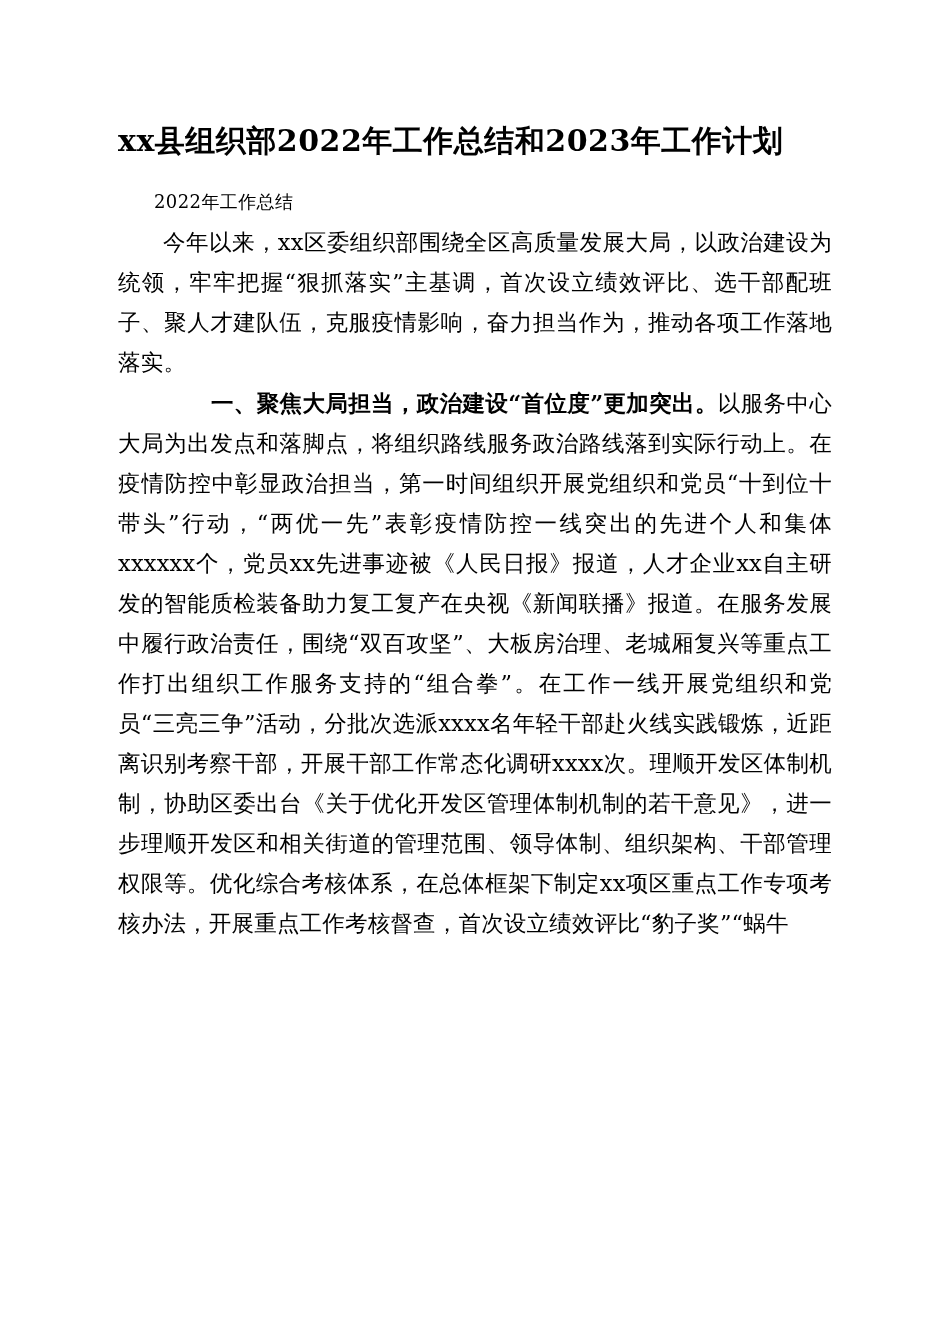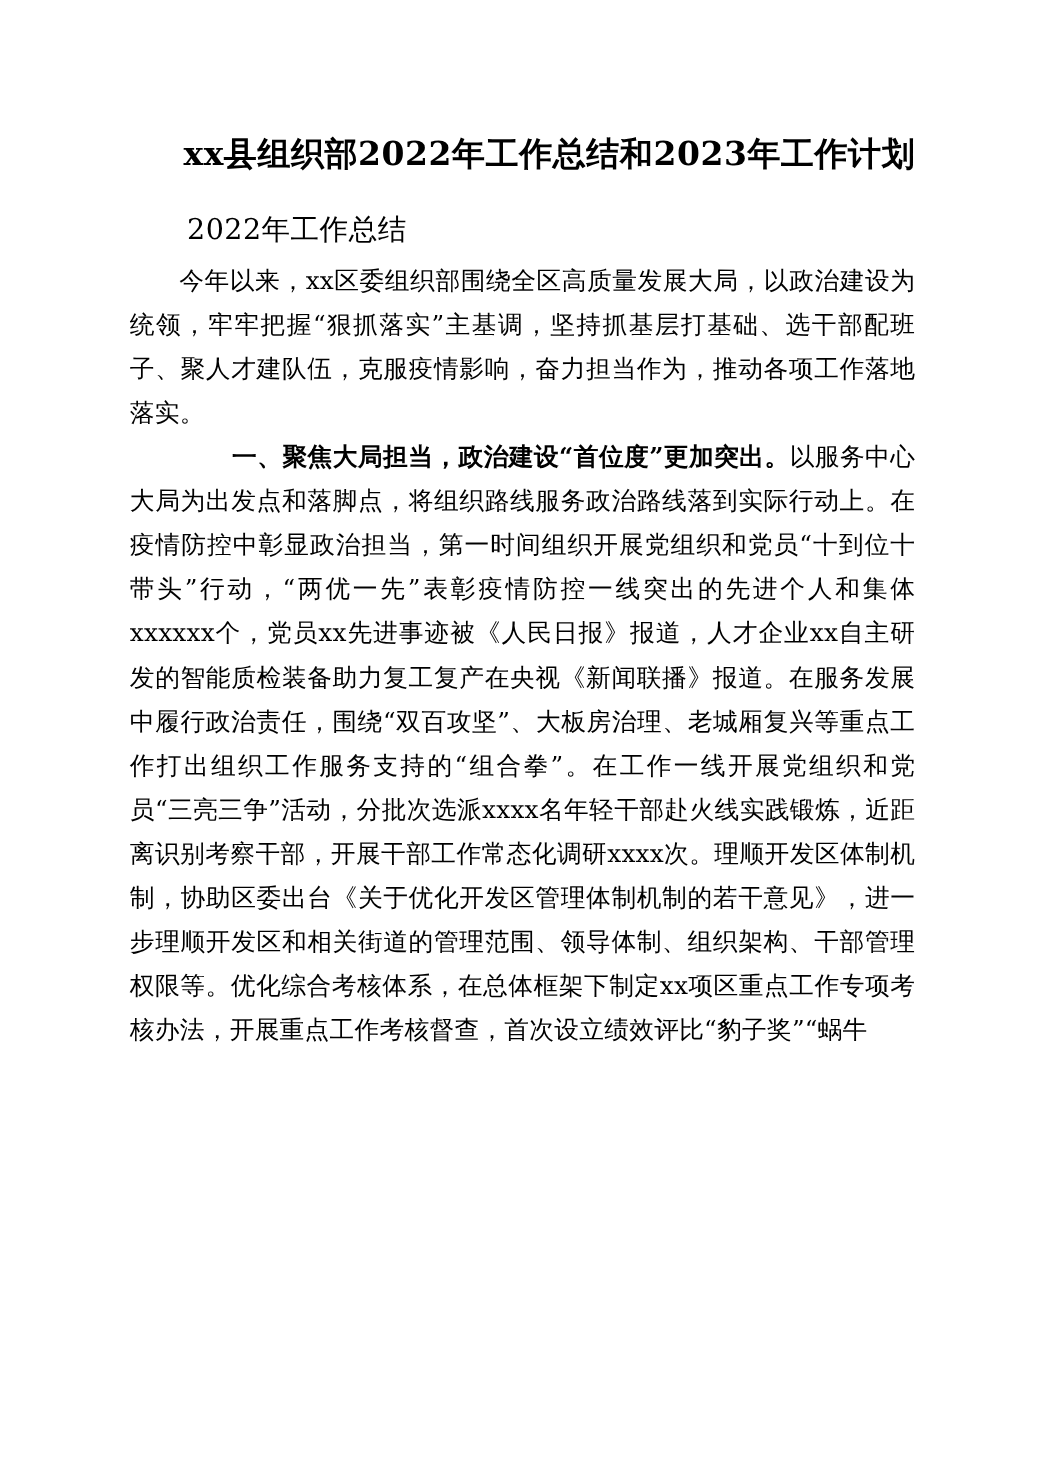--- a/index.html
+++ b/index.html
@@ -19,27 +19,27 @@
     width: 950px;
     height: 1344px;
     padding: 120px 118px 40px 118px;
     background: #ffffff;
   }
   .doc-title {
     font-family: "DejaVu Serif", "Liberation Serif", serif;
     font-weight: bold;
     font-size: 30px;
     line-height: 1.38;
-    text-align: right;
+    text-align: left;
     letter-spacing: 0.5px;
     margin: 0 0 26px 0;
     color: #000;
   }
   .subtitle {
-    font-size: 26px;
+    font-size: 18px;
     line-height: 1.72;
     text-indent: 2em;
     margin: 0 0 4px 0;
     letter-spacing: 0.4px;
   }
   .para {
     font-size: 22.5px;
     line-height: 1.78;
     text-align: justify;
     text-justify: inter-ideograph;
@@ -54,17 +54,17 @@
 </style>
 </head>
 <body>
 
 <div class="page">
 
   <h1 class="doc-title">xx县组织部2022年工作总结和2023年工作计划</h1>
 
   <p class="subtitle">2022年工作总结</p>
 
-  <p class="para">今年以来，xx区委组织部围绕全区高质量发展大局，以政治建设为统领，牢牢把握“狠抓落实”主基调，坚持抓基层打基础、选干部配班子、聚人才建队伍，克服疫情影响，奋力担当作为，推动各项工作落地落实。</p>
+  <p class="para">今年以来，xx区委组织部围绕全区高质量发展大局，以政治建设为统领，牢牢把握“狠抓落实”主基调，首次设立绩效评比、选干部配班子、聚人才建队伍，克服疫情影响，奋力担当作为，推动各项工作落地落实。</p>
 
   <p class="para"><span class="lead">一、聚焦大局担当，政治建设“首位度”更加突出。</span><span>以服务中心大局为出发点和落脚点，将组织路线服务政治路线落到实际行动上。在疫情防控中彰显政治担当，第一时间组织开展党组织和党员“十到位十带头”行动，“两优一先”表彰疫情防控一线突出的先进个人和集体xxxxxx个，党员xx先进事迹被《人民日报》报道，人才企业xx自主研发的智能质检装备助力复工复产在央视《新闻联播》报道。在服务发展中履行政治责任，围绕“双百攻坚”、大板房治理、老城厢复兴等重点工作打出组织工作服务支持的“组合拳”。在工作一线开展党组织和党员“三亮三争”活动，分批次选派xxxx名年轻干部赴火线实践锻炼，近距离识别考察干部，开展干部工作常态化调研xxxx次。理顺开发区体制机制，协助区委出台《关于优化开发区管理体制机制的若干意见》，进一步理顺开发区和相关街道的管理范围、领导体制、组织架构、干部管理权限等。优化综合考核体系，在总体框架下制定xx项区重点工作专项考核办法，开展重点工作考核督查，首次设立绩效评比“豹子奖”“蜗牛</span></p>
 
 </div>
 
 </body></html>

